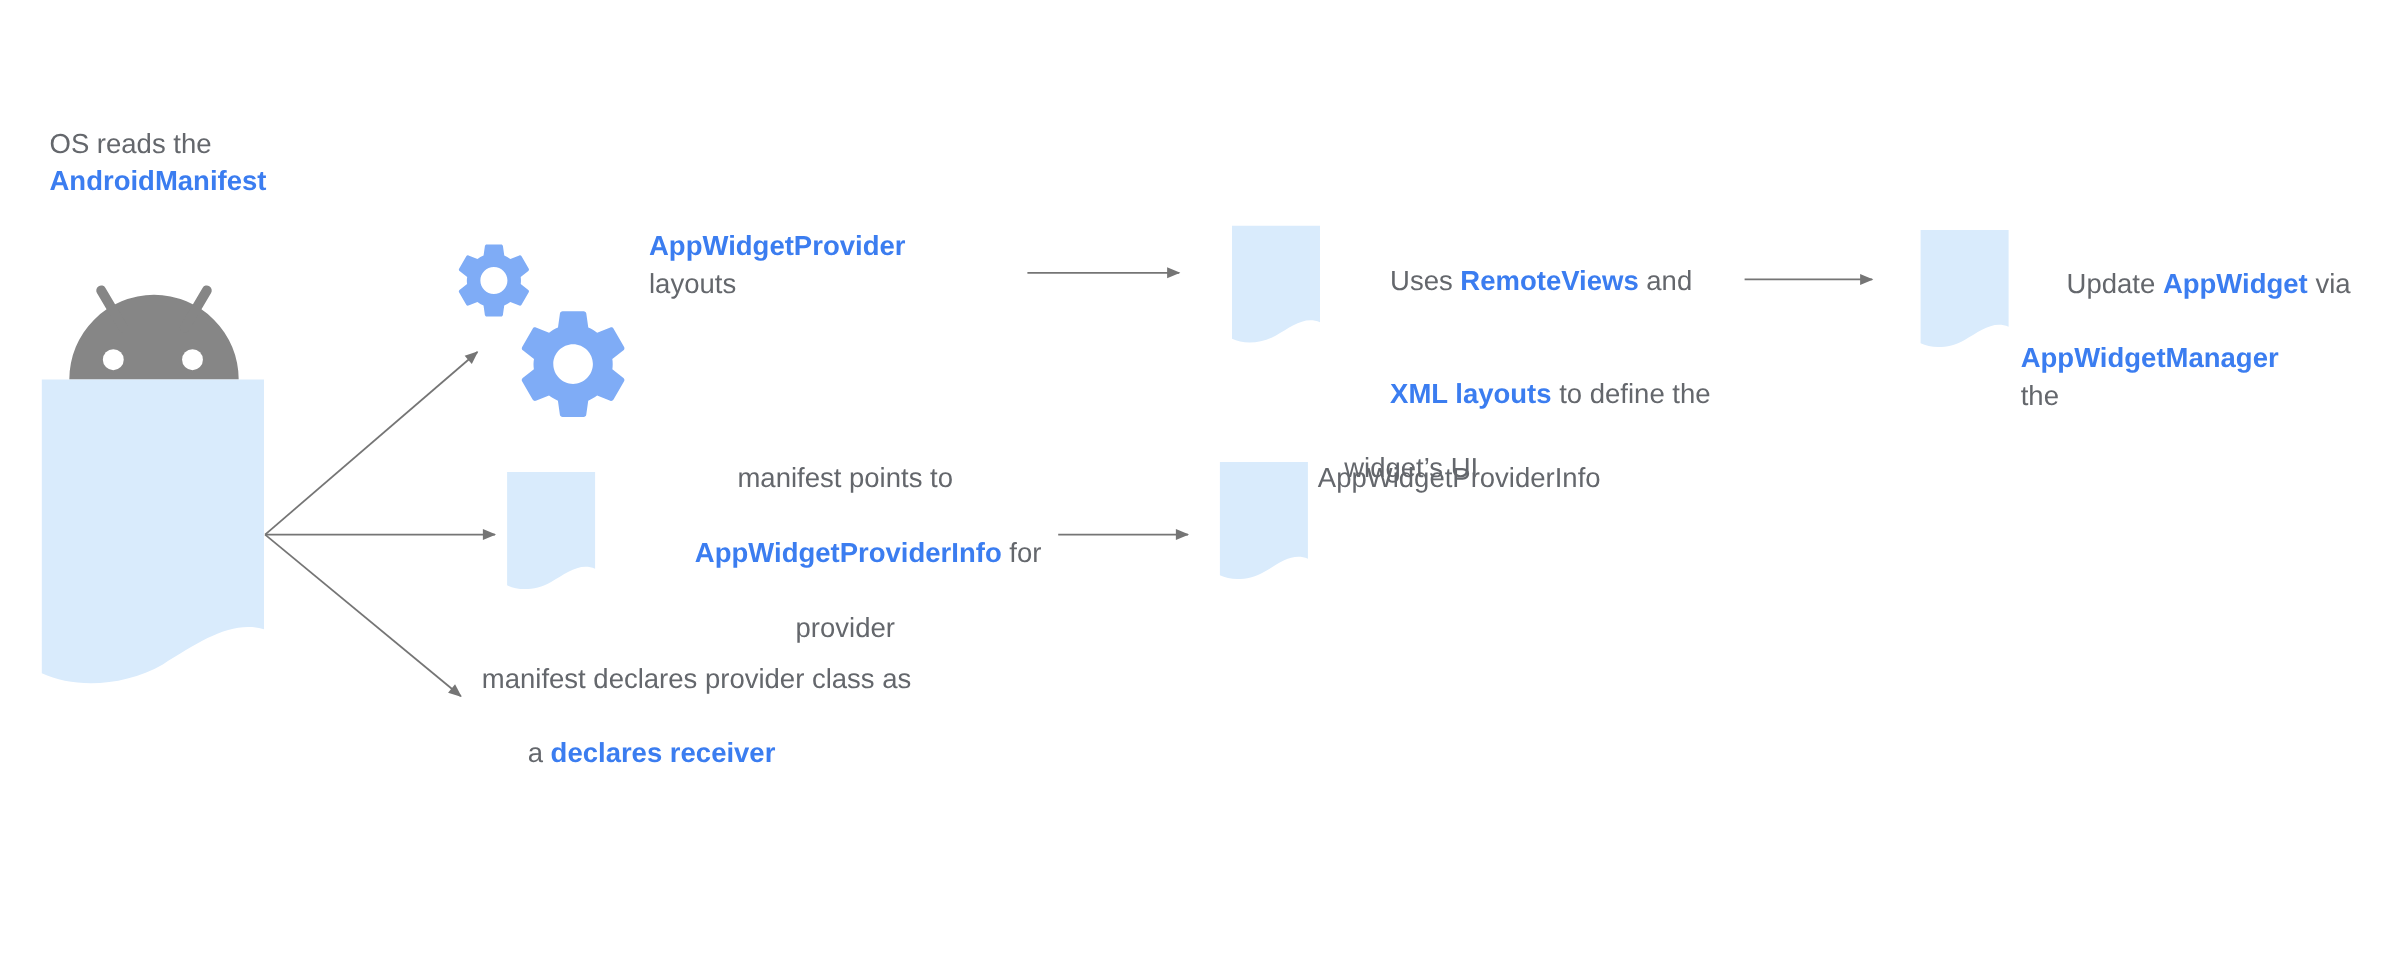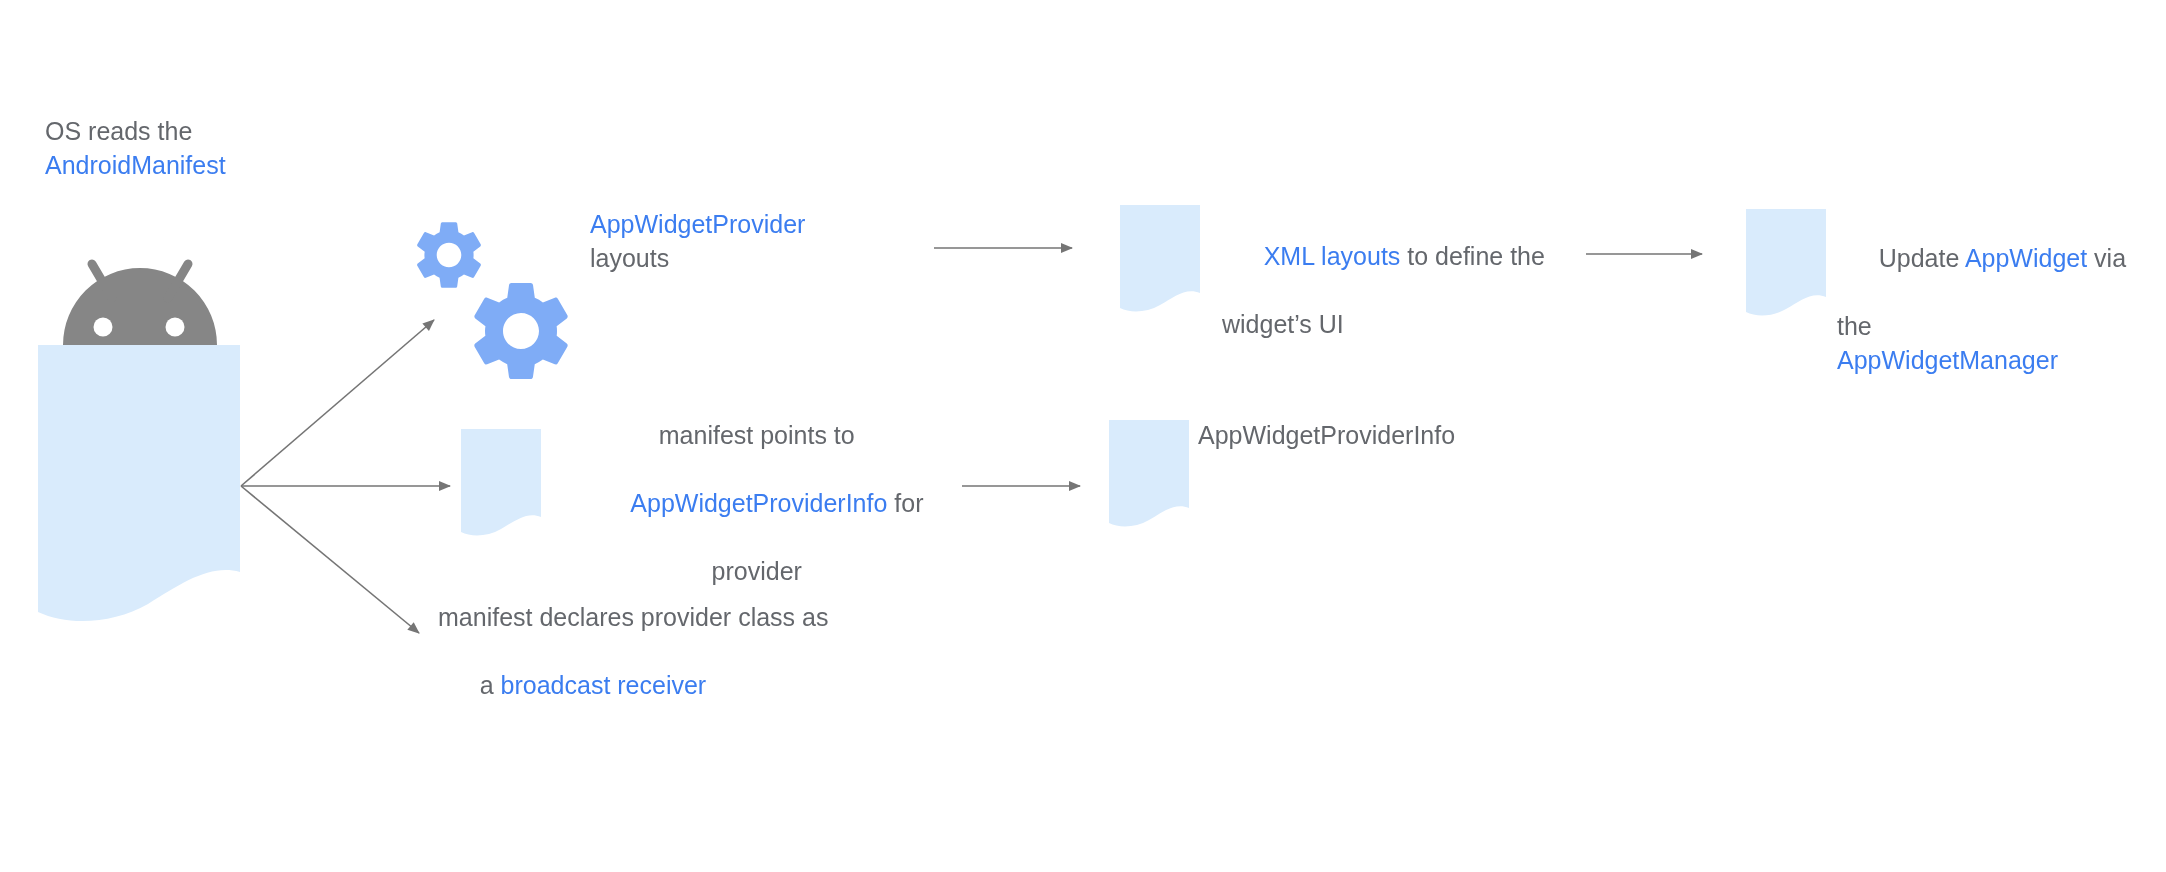--- a/index.html
+++ b/index.html
@@ -14,21 +14,21 @@
   }
   .abs { position: absolute; }
   .tblock {
     position: absolute;
     font-size: 25px;
     line-height: 34px;
     color: var(--text-gray, #64676C);
   }
   .line { white-space: pre; }
   .seg-gray { color: var(--text-gray, #64676C); font-weight: 400; }
-  .seg-blue { color: var(--link-blue, #3B7DF0); font-weight: 400; }
+  .seg-blue { color: var(--link-blue, #3B7DF0); font-weight: 700; }
   svg { display: block; }
   .doc-fill { fill: var(--doc-fill, #D9EBFC); }
   .gear-fill { fill: var(--gear-blue, #7FACF6); }
   .android-fill { fill: var(--android-gray, #868686); }
   .android-stroke { stroke: var(--android-gray, #868686); }
   .arrow-line {
     stroke: var(--arrow-gray, #757575);
     stroke-width: 1.6;
     fill: none;
   }
@@ -88,45 +88,48 @@
     <div class="line"><span class="seg-blue">AndroidManifest</span></div>
   </div>
 
   <div class="tblock" style="left:590px; top:207px;">
     <div class="line"><span class="seg-blue">AppWidgetProvider</span></div>
     <div class="line"><span class="seg-gray">layouts</span></div>
   </div>
 
   <div class="tblock" style="left:1222px; top:205px;">
     <div class="line">
+      <span class="seg-gray">Uses </span><span class="seg-blue">RemoteViews</span><span class="seg-gray"> and</span>
+    </div>
+    <div class="line">
       <span class="seg-blue">XML layouts</span><span class="seg-gray"> to define the</span>
     </div>
     <div class="line"><span class="seg-gray">widget’s UI</span></div>
   </div>
 
   <div class="tblock" style="left:1837px; top:207px;">
     <div class="line">
       <span class="seg-gray">Update </span><span class="seg-blue">AppWidget</span><span class="seg-gray"> via</span>
     </div>
+    <div class="line"><span class="seg-blue">AppWidgetManager</span></div>
     <div class="line"><span class="seg-gray">the</span></div>
-    <div class="line"><span class="seg-blue">AppWidgetManager</span></div>
   </div>
 
   <div class="tblock" style="left:590px; top:418px;text-align:center;">
     <div class="line"><span class="seg-gray">manifest points to</span></div>
     <div class="line">
       <span class="seg-blue">AppWidgetProviderInfo</span><span class="seg-gray"> for</span>
     </div>
     <div class="line"><span class="seg-gray">provider</span></div>
   </div>
 
   <div class="tblock" style="left:1198px; top:418px;">
     <div class="line"><span class="seg-gray">AppWidgetProviderInfo</span></div>
   </div>
 
   <div class="tblock" style="left:438px; top:600px;">
     <div class="line"><span class="seg-gray">manifest declares provider class as</span></div>
     <div class="line">
-      <span class="seg-gray">a </span><span class="seg-blue">broadcast receiver</span>
+      <span class="seg-gray">a </span><span class="seg-blue">declares receiver</span>
     </div>
   </div>
 
 </div>
 
 </body></html>

